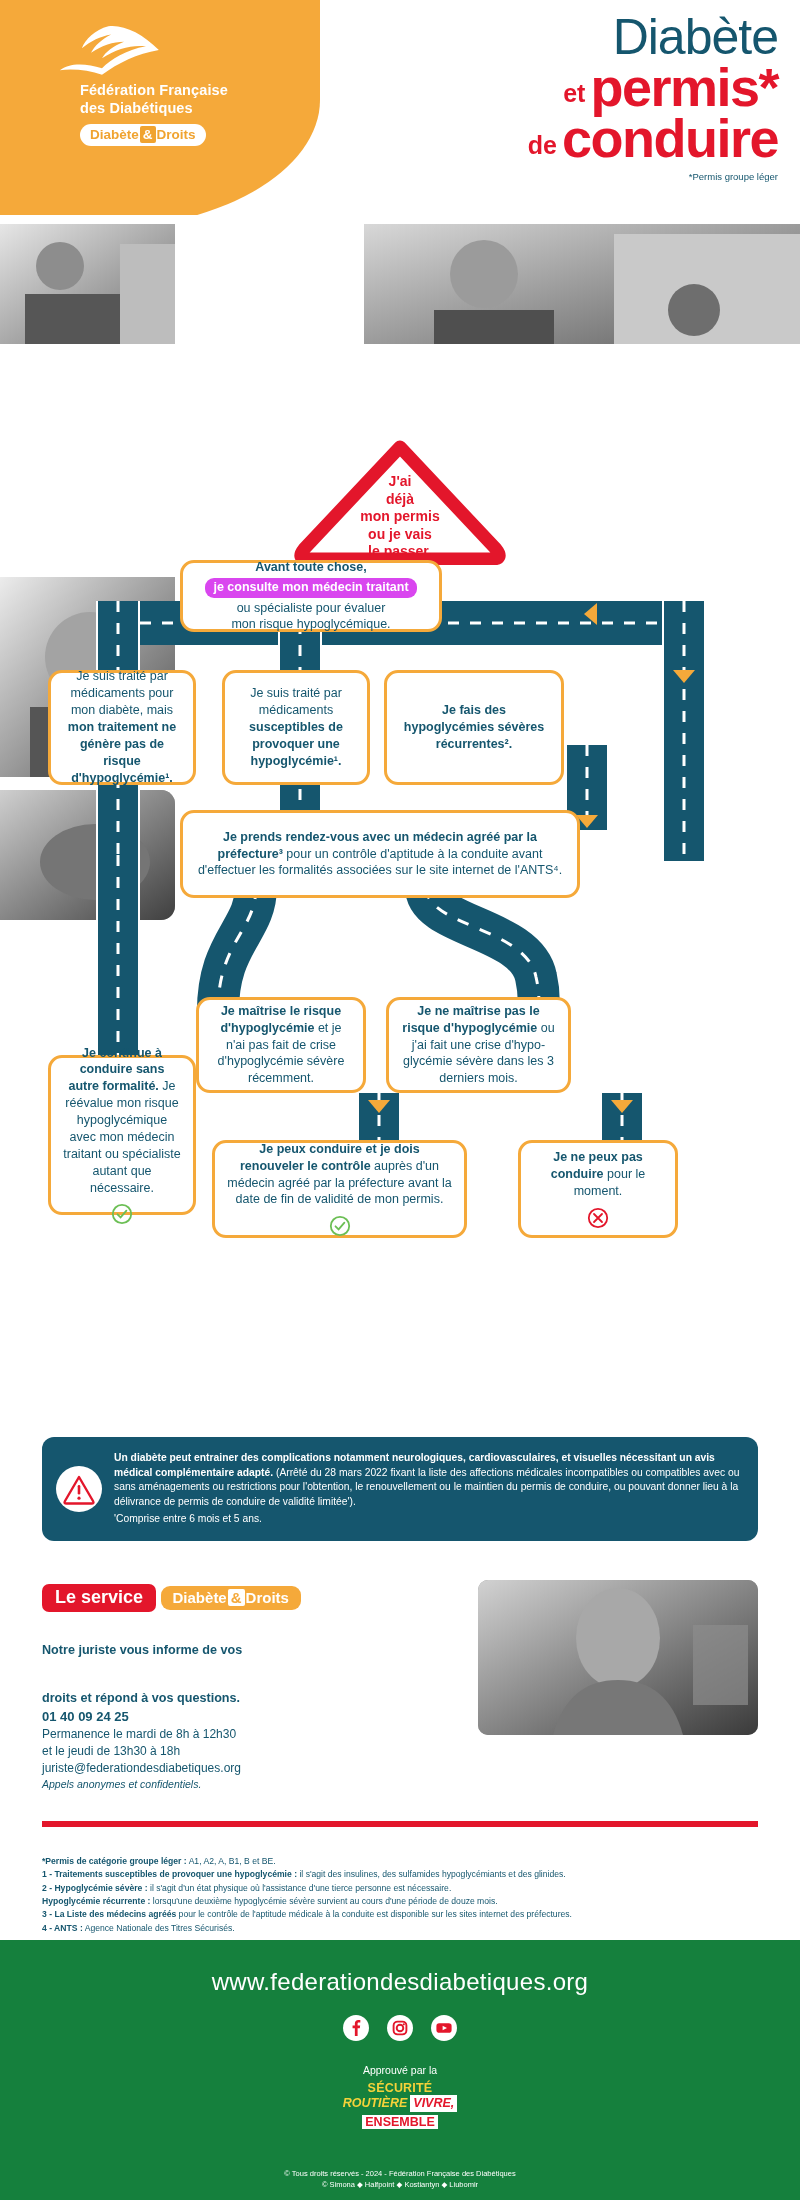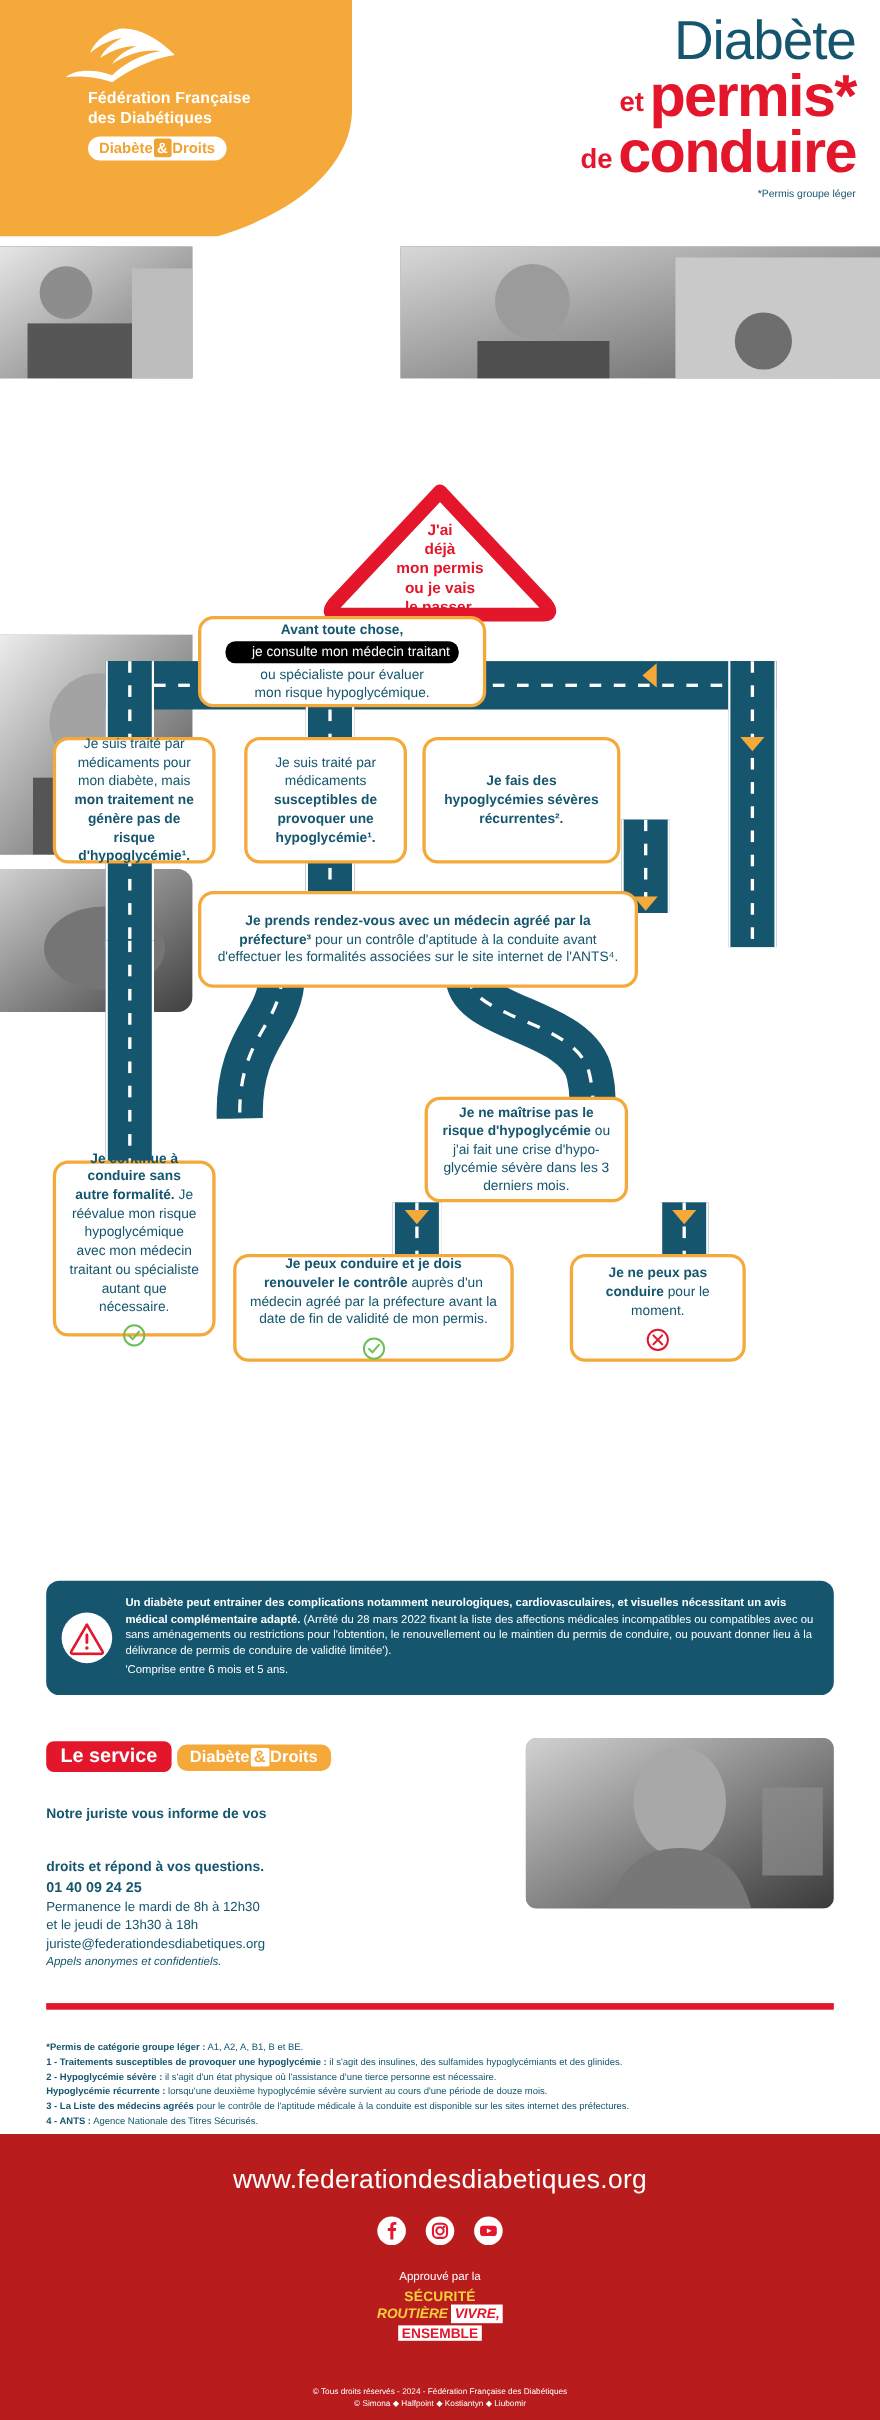--- a/index.html
+++ b/index.html
@@ -93,22 +93,22 @@
 
   .card {
     position: absolute; background: #fff; border: 3px solid #f5a93a; border-radius: 14px;
     color: #15566e; text-align: center; z-index: 8;
     display: flex; flex-direction: column; align-items: center; justify-content: center;
     padding: 10px 12px;
   }
   .card p { font-size: 12.5px; line-height: 1.35; }
   .card b { font-weight: bold; }
   .hl {
-    background: #000000; color: #fff; font-weight: normal; border-radius: 9px;
-    padding: 1px 8px 2px 24px; display: inline-block; margin: 2px 0;
+    background: #d946ef; color: #fff; font-weight: bold; border-radius: 9px;
+    padding: 1px 8px 2px 8px; display: inline-block; margin: 2px 0;
   }
 
   .tick, .cross { margin-top: 7px; }
   .tick svg, .cross svg { display: block; }
 
   
   .warning {
     position: absolute; left: 42px; top: 1437px; width: 716px;
     background: #15566e; border-radius: 12px; color: #fff;
     display: flex; align-items: center; gap: 12px; padding: 14px 18px 14px 14px;
@@ -140,21 +140,21 @@
     border-radius: 10px; overflow: hidden; background: #8f8f8f;
   }
 
   .red-rule { position: absolute; left: 42px; top: 1821px; width: 716px; height: 6px; background: #e3162b; }
 
   
   .footnotes { position: absolute; left: 42px; top: 1855px; width: 730px; font-size: 8.6px; line-height: 1.55; color: #15566e; }
   .footnotes b { font-weight: bold; }
 
   
-  .footer { position: absolute; left: 0; top: 1940px; width: 800px; height: 260px; background: #b91c1c; color: #fff; text-align: center; }
+  .footer { position: absolute; left: 0; top: 1940px; width: 800px; height: 260px; background: #15803d; color: #fff; text-align: center; }
   .footer-url { padding-top: 28px; font-size: 24px; letter-spacing: .3px; }
   .socials { margin-top: 18px; display: flex; justify-content: center; gap: 16px; }
   .soc { width: 28px; height: 28px; }
   .appr { margin-top: 22px; font-size: 10.5px; }
   .sr-logo { margin-top: 6px; display: inline-block; text-align: center; }
   .sr1 { color: #f5d23a; font-weight: bold; font-size: 12.5px; letter-spacing: .2px; line-height: 1.05; }
   .sr2 { font-weight: bold; font-size: 12.5px; color: #f5d23a; display:flex; gap:3px; justify-content:center; align-items:center; line-height:1.05;font-style:italic;}
   .srwhite { background: #fff; color: #e3162b; padding: 2px 3px; }
   .sr3 { background:#fff; color:#e3162b; font-weight:bold; font-size:12.5px; padding:0 3px; display:inline-block; margin-top:2px;text-align:right;}
   .copy { position: absolute; left: 0; bottom: 10px; width: 800px; font-size: 7.5px; line-height: 1.5; }
@@ -321,21 +321,21 @@
     <div class="arrow-down" style="left:107px;top:455px;"></div>
     <div class="arrow-down" style="left:289px;top:455px;"></div>
     <div class="arrow-down" style="left:673px;top:455px;"></div>
     <div class="arrow-right" style="left:196px;top:388px;"></div>
     <div class="arrow-left" style="left:584px;top:388px;"></div>
     <div class="arrow-down" style="left:289px;top:600px;"></div>
     <div class="arrow-down" style="left:576px;top:600px;"></div>
     <div class="arrow-down" style="left:368px;top:885px;"></div>
     <div class="arrow-down" style="left:611px;top:885px;"></div>
 
-    <div class="card" style="left:180px;top:345px;width:262px;height:83px;">
+    <div class="card" style="left:180px;top:345px;width:262px;height:72px;">
       <p><b>Avant toute chose,</b></p>
       <p><span class="hl">je consulte mon médecin traitant</span></p>
       <p>ou spécialiste pour évaluer</p>
       <p>mon risque hypoglycémique.</p>
     </div>
 
     <div class="card" style="left:48px;top:455px;width:148px;height:115px;">
       <p><span>Je suis traité par médicaments pour mon diabète, mais </span><b>mon traitement ne génère pas de risque d'hypoglycémie¹.</b></p>
     </div>
 
@@ -344,20 +344,23 @@
     </div>
 
     <div class="card" style="left:384px;top:455px;width:180px;height:115px;">
       <p><b>Je fais des hypoglycémies sévères récurrentes².</b></p>
     </div>
 
     <div class="card" style="left:180px;top:595px;width:400px;height:88px;">
       <p><b>Je prends rendez-vous avec un médecin agréé par la préfecture³</b><span> pour un contrôle d'aptitude à la conduite avant d'effectuer les formalités associées sur le site internet de l'ANTS⁴.</span></p>
     </div>
 
+    <div class="card" style="left:196px;top:782px;width:170px;height:96px;">
+      <p><b>Je maîtrise le risque d'hypoglycémie</b><span> et je n'ai pas fait de crise d'hypoglycémie sévère récemment.</span></p>
+    </div>
 
     <div class="card" style="left:386px;top:782px;width:185px;height:96px;">
       <p><b>Je ne maîtrise pas le risque d'hypoglycémie</b><span> ou j'ai fait une crise d'hypo-glycémie sévère dans les 3 derniers mois.</span></p>
     </div>
 
     <div class="card" style="left:48px;top:840px;width:148px;height:160px;">
       <p><b>Je continue à conduire sans autre formalité.</b><span> Je réévalue mon risque hypoglycémique avec mon médecin traitant ou spécialiste autant que nécessaire.</span></p>
       <span class="tick">
         <svg width="22" height="22" viewBox="0 0 22 22">
             <circle cx="11" cy="11" r="9.2" fill="none" stroke="#6cbf55" stroke-width="1.8"></circle>

